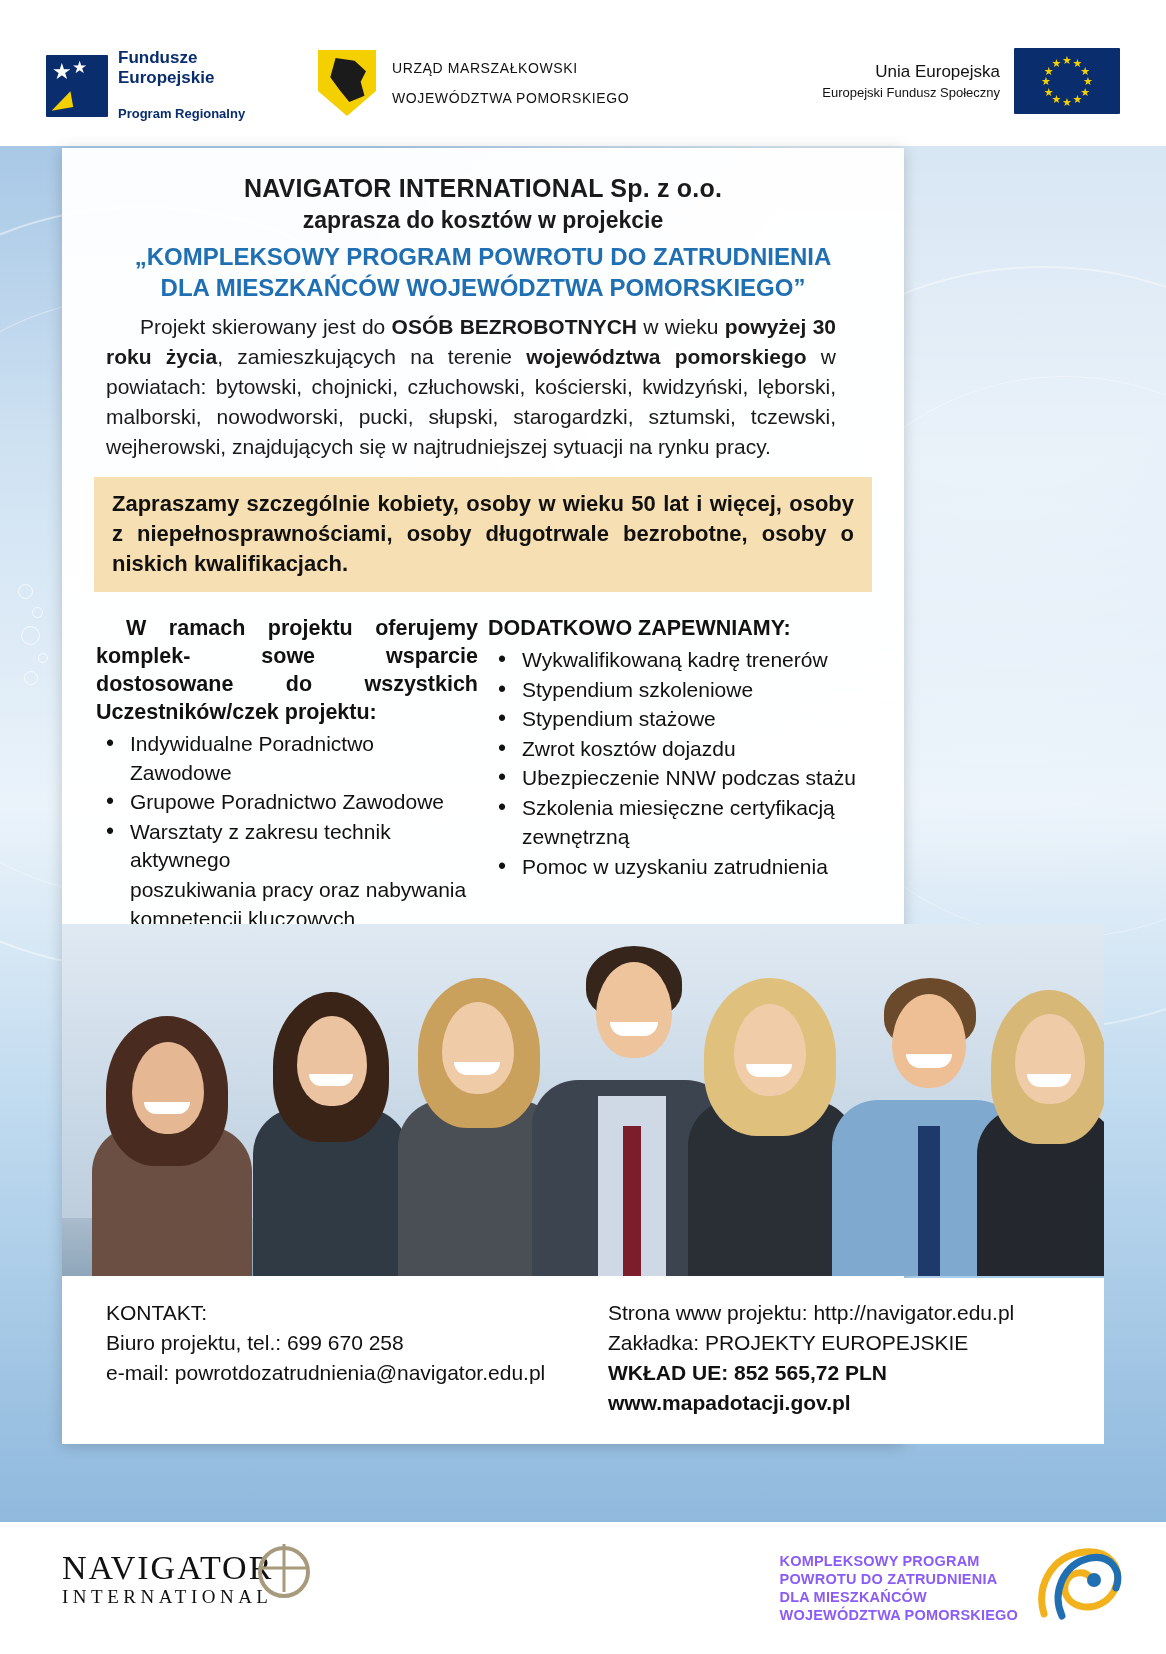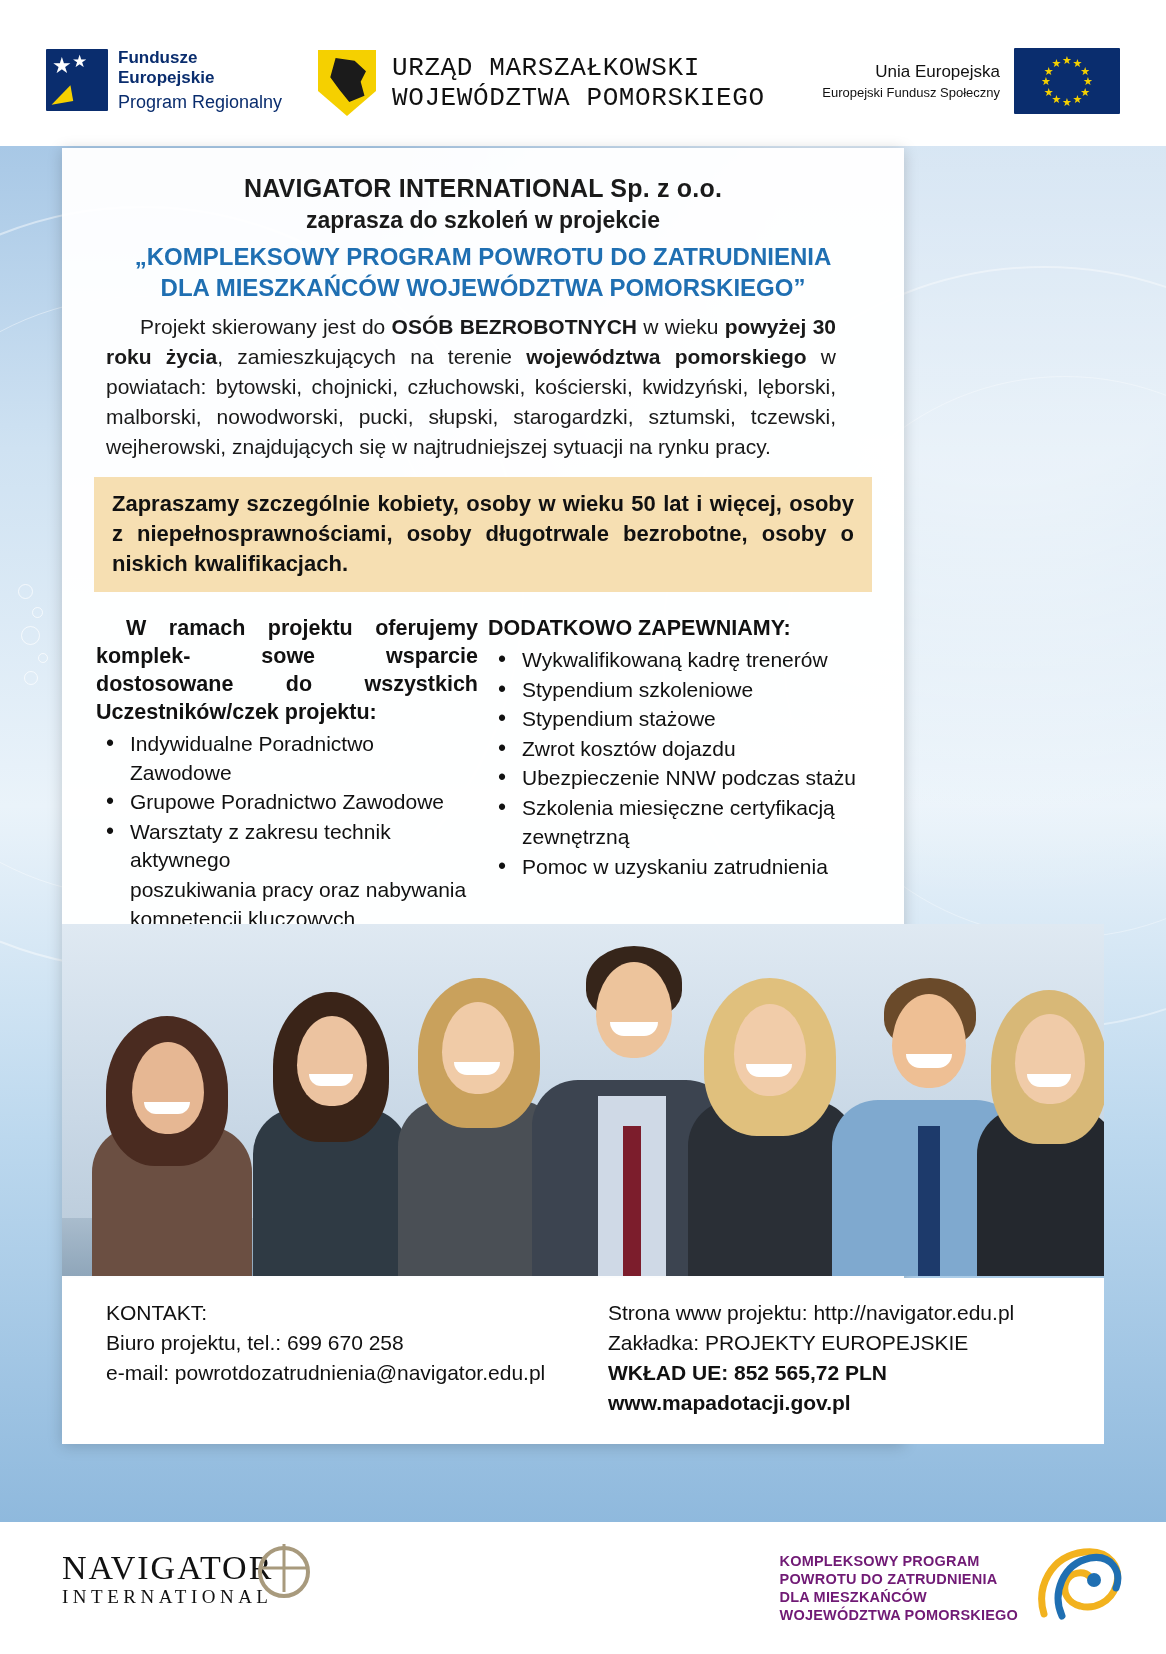--- a/index.html
+++ b/index.html
@@ -25,34 +25,34 @@
     position:absolute;color:#ffffff;font-size:22px;line-height:22px;
   }
   .fe-flag .s1{left:6px;top:6px;}
   .fe-flag .s2{left:26px;top:2px;font-size:17px;}
   .fe-flag .yellow{
     position:absolute;left:4px;bottom:8px;width:0;height:0;
     border-left:22px solid transparent;border-right:0 solid transparent;border-bottom:16px solid #f5d000;
     transform:rotate(-10deg);
   }
   .fe-text{font-size:17px;line-height:20px;font-weight:bold;color:#0a2d6e;}
-  .fe-text .sub{font-size:18px;font-weight:normal;margin-top:4px;}
+  .fe-text .sub{font-size:13px;font-weight:bold;margin-top:16px;}
 
   .logo-um{position:absolute;left:318px;top:50px;display:flex;align-items:center;gap:16px;}
   .um-crest{
     width:58px;height:66px;background:#f5d000;
     clip-path:polygon(0 0,100% 0,100% 62%,50% 100%,0 62%);
     position:relative;
   }
   .um-crest .griffin{
     position:absolute;left:10px;top:8px;width:38px;height:44px;
     background:#1b1b1b;
     clip-path:polygon(20% 0,70% 6%,100% 30%,86% 54%,96% 86%,56% 100%,30% 72%,6% 44%);
   }
-  .um-text{font-family:Liberation Mono, monospace;font-size:26px;letter-spacing:.6px;color:#111;line-height:30px;}
+  .um-text{font-family:Liberation Sans, sans-serif;font-size:14px;letter-spacing:.6px;color:#111;line-height:30px;}
 
   .logo-ue{position:absolute;right:46px;top:48px;display:flex;align-items:center;gap:14px;}
   .ue-text{text-align:right;}
   .ue-text .t1{font-size:17px;font-weight:normal;color:#111;}
   .ue-text .t2{font-size:13px;color:#111;margin-top:3px;}
   .ue-flag{
     width:106px;height:66px;background:#0a2d6e;position:relative;border-radius:1px;
   }
   .ue-flag i{
     position:absolute;color:#f5d000;font-size:11px;line-height:11px;font-style:normal;
@@ -147,21 +147,21 @@
   .nav-logo{position:absolute;left:62px;top:28px;}
   .nav-logo .n1{font-family:"Liberation Serif", serif;font-size:34px;letter-spacing:2px;color:#111;line-height:36px;}
   .nav-logo .n2{font-family:"Liberation Serif", serif;font-size:19px;letter-spacing:4.5px;color:#111;}
   .nav-wheel{
     position:absolute;left:258px;top:24px;width:44px;height:44px;border:4px solid #a89a7d;border-radius:50%;
   }
   .nav-wheel:before,.nav-wheel:after{
     content:"";position:absolute;left:50%;top:-6px;width:3px;height:48px;background:#a89a7d;transform:translateX(-50%);
   }
   .nav-wheel:after{transform:translateX(-50%) rotate(90deg);}
-  .proj-title{position:absolute;right:148px;top:30px;text-align:left;color:#701a75;font-size:14.5px;font-weight:bold;line-height:18px;letter-spacing:.2px;}
+  .proj-title{position:absolute;right:148px;top:30px;text-align:left;color:#8b5cf6;font-size:14.5px;font-weight:bold;line-height:18px;letter-spacing:.2px;}
   .swoosh{position:absolute;right:42px;top:24px;width:92px;height:76px;}
 </style>
 </head>
 <body>
 
 <div class="topbar">
 
   <div class="logo-fe">
     <div class="fe-flag">
       <span class="star s1">★</span>
@@ -217,21 +217,21 @@
     <span style="width:17px;height:17px;margin-left:3px;"></span>
     <span style="width:8px;height:8px;margin-left:20px;"></span>
     <span style="width:12px;height:12px;margin-left:6px;"></span>
   </div>
 </div>
 
 <div class="panel">
 
   <div class="hdr">
     <div class="l1">NAVIGATOR INTERNATIONAL Sp. z o.o.</div>
-    <div class="l2">zaprasza do szkoleń w projekcie</div>
+    <div class="l2">zaprasza do kosztów w projekcie</div>
     <div class="l3">
       <div>„KOMPLEKSOWY PROGRAM POWROTU DO ZATRUDNIENIA</div>
       <div>DLA MIESZKAŃCÓW WOJEWÓDZTWA POMORSKIEGO”</div>
     </div>
   </div>
 
   <p class="para"><span class="first">Projekt skierowany jest do </span><b>OSÓB BEZROBOTNYCH</b><span> w wieku </span><b>powyżej 30 roku życia</b><span>, zamieszkujących na terenie </span><b>województwa pomorskiego</b><span> w powiatach: bytowski, chojnicki, człuchowski, kościerski, kwidzyński, lęborski, malborski, nowodworski, pucki, słupski, starogardzki, sztumski, tczewski, wejherowski, znajdujących się w najtrudniejszej sytuacji na rynku pracy.</span></p>
 
   <div class="highlight">Zapraszamy szczególnie kobiety, osoby w wieku 50 lat i więcej, osoby z niepełnosprawnościami, osoby długotrwale bezrobotne, osoby o niskich kwalifikacjach.</div>
 

